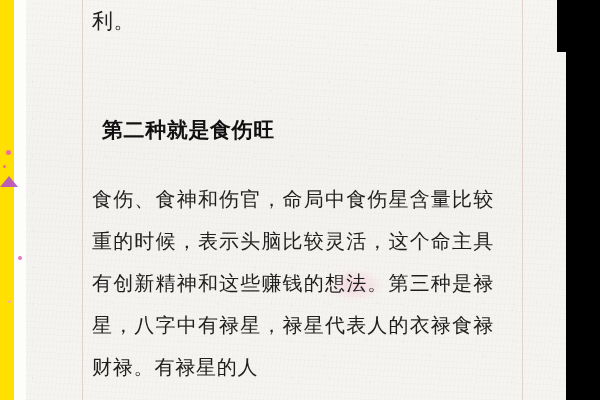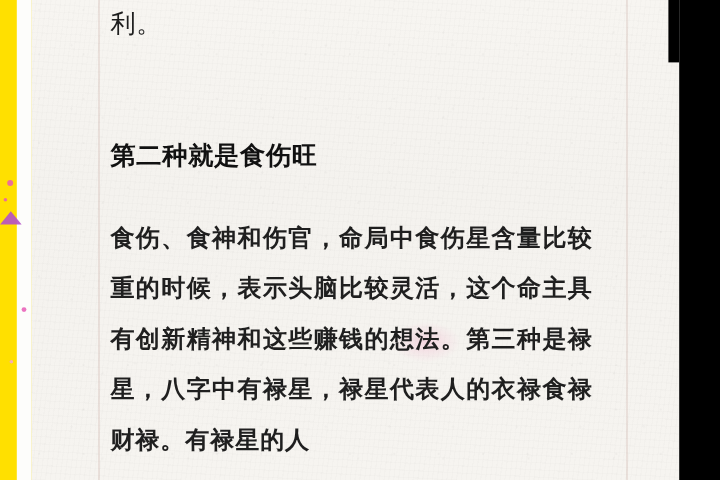--- a/index.html
+++ b/index.html
@@ -133,37 +133,36 @@
     top: 6px;
     left: 0;
     font-size: 21px;
     line-height: 30px;
     letter-spacing: 0.5px;
     color: #1e1e1e;
   }
   .heading {
     position: absolute;
     top: 116px;
-    left: 0;
+    left: 10px;
     font-size: 21px;
     font-weight: bold;
     letter-spacing: 0.6px;
     color: #111111;
   }
   .body-para {
     position: absolute;
     top: 178px;
     left: 0;
     width: 402px;
     font-size: 20px;
     line-height: 42px;
     letter-spacing: 0.8px;
     color: #1f1f1f;
     text-align: justify;
-    font-weight: bold;
   }
 </style>
 </head>
 <body>
 
 <div id="page">
 
   <div class="paper">
     <div class="paper-grain"></div>
     <div class="rule r1"></div>

